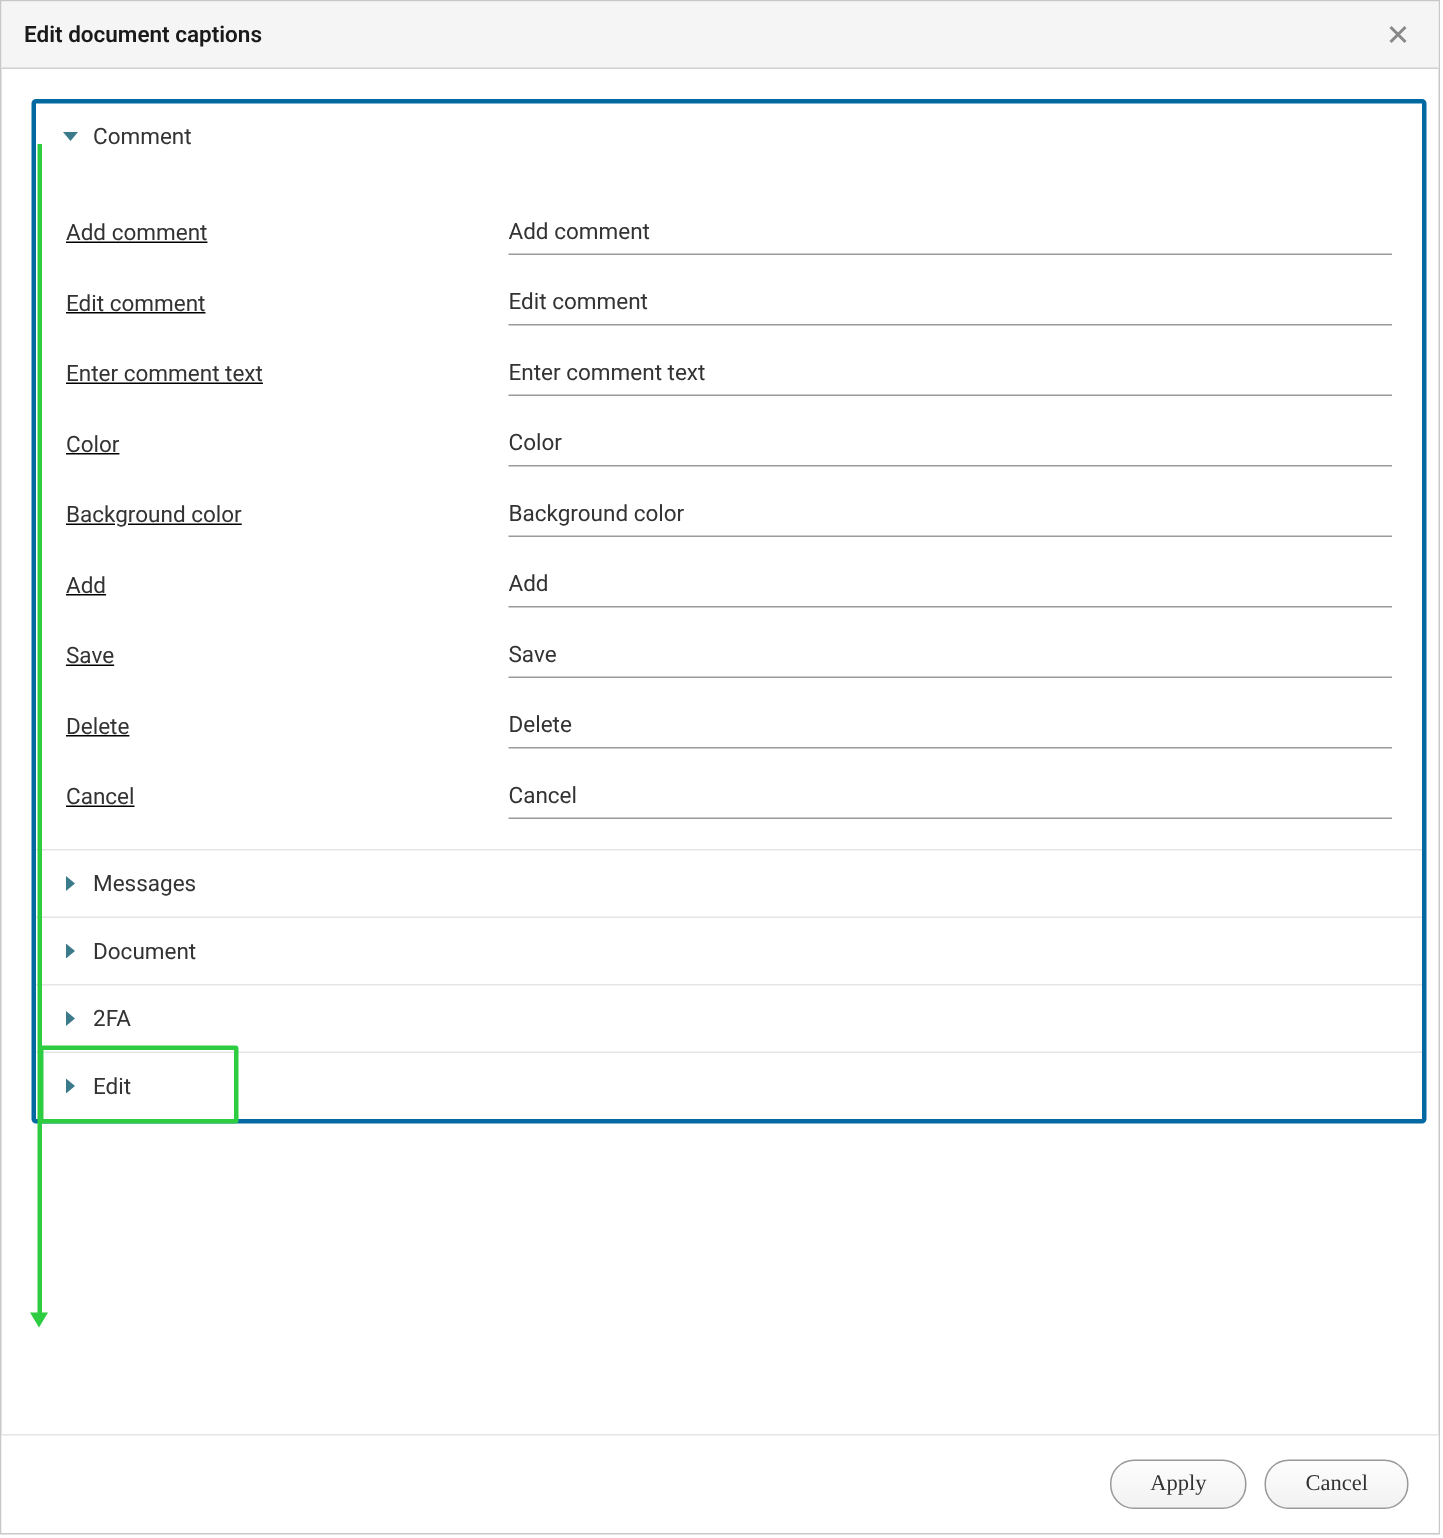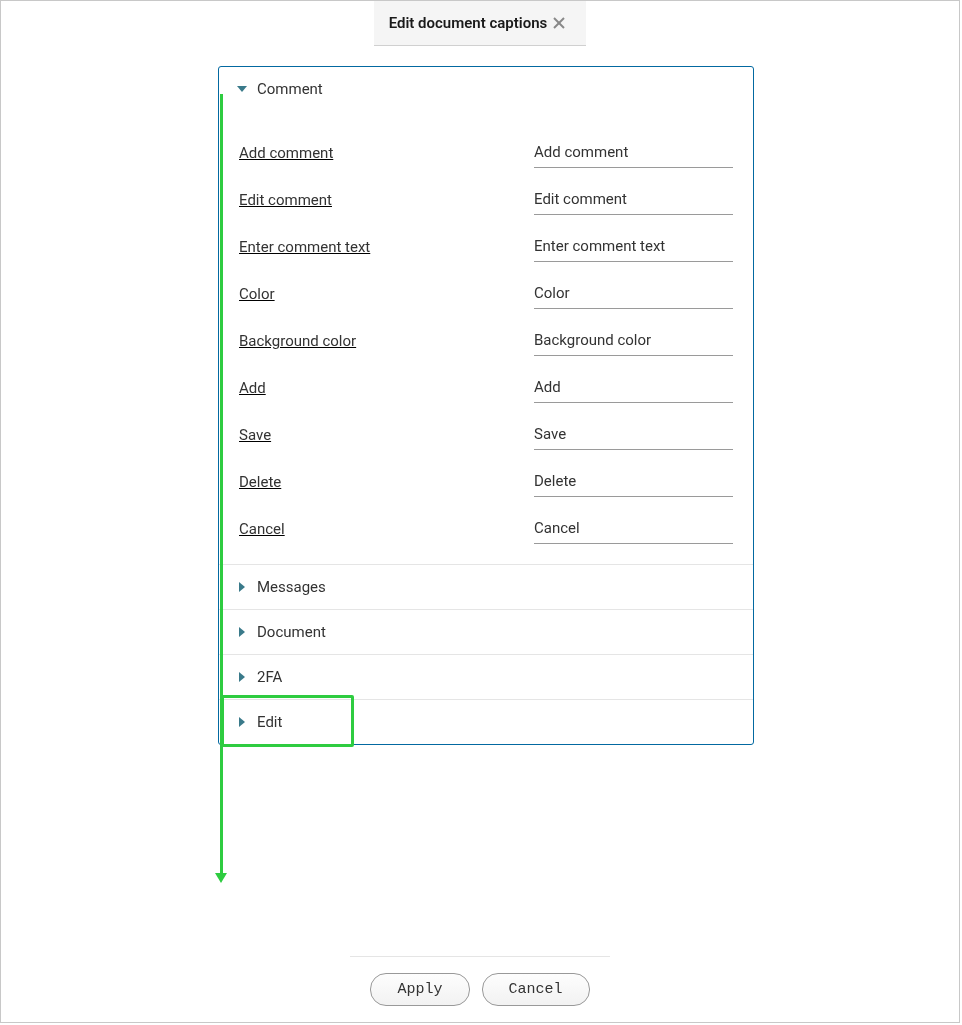--- a/index.html
+++ b/index.html
@@ -16,21 +16,20 @@
       overflow: hidden;
     }
     
     .dialog {
       width: 960px;
       height: 1023px;
       border: 1px solid #c8c8c8;
       display: flex;
       flex-direction: column;
       background: #fff;
-      align-items: center;
     }
     
     .dialog-header {
       display: flex;
       align-items: center;
       justify-content: space-between;
       padding: 10px 15px;
       background: #f5f5f5;
       border-bottom: 1px solid #d0d0d0;
     }
@@ -70,21 +69,21 @@
     .dialog-body::-webkit-scrollbar-track {
       background: #f0f0f0;
     }
     
     .dialog-body::-webkit-scrollbar-thumb {
       background: #c0c0c0;
       border-radius: 6px;
     }
     
     .content-panel {
-      border: 1px solid #0369a1;
+      border: 3px solid #0369a1;
       border-radius: 3px;
       position: relative;
     }
     
     .arrow-annotation {
       position: absolute;
       left: 1px;
       top: 27px;
       height: 781px;
       width: 3px;
@@ -194,21 +193,21 @@
     }
     
     .btn {
       padding: 7px 26px;
       font-size: 15px;
       border: 1px solid #999;
       border-radius: 16px;
       background: linear-gradient(#fdfdfd, #f2f2f2);
       color: #333;
       cursor: pointer;
-      font-family: Liberation Mono, monospace;
+      font-family: Liberation Serif, serif;
     }
   </style>
 </head>
 <body>
 
 <div class="dialog">
 
   <div class="dialog-header">
     <div class="dialog-title">Edit document captions</div>
     <div class="close-btn">

